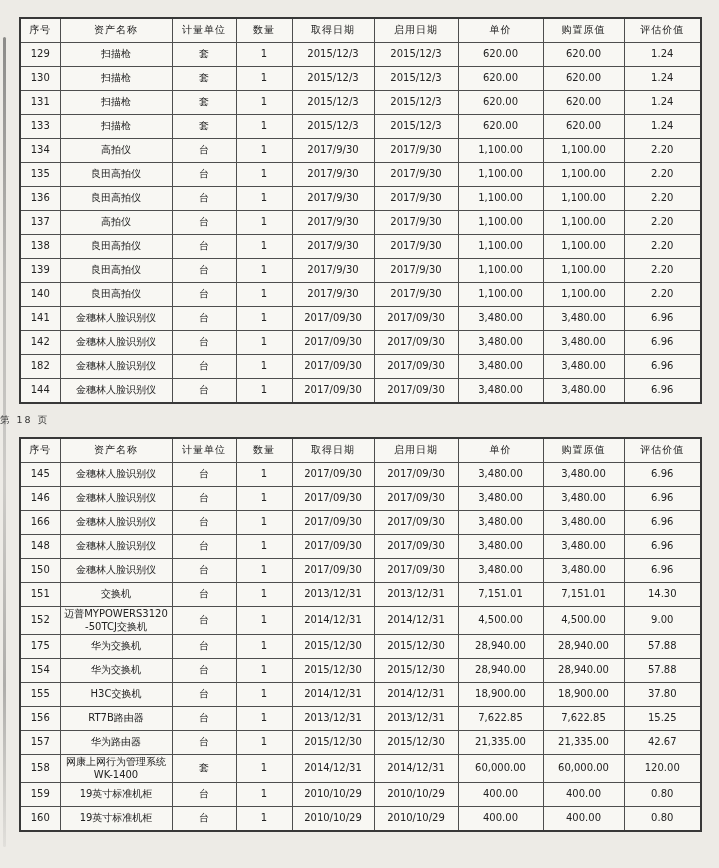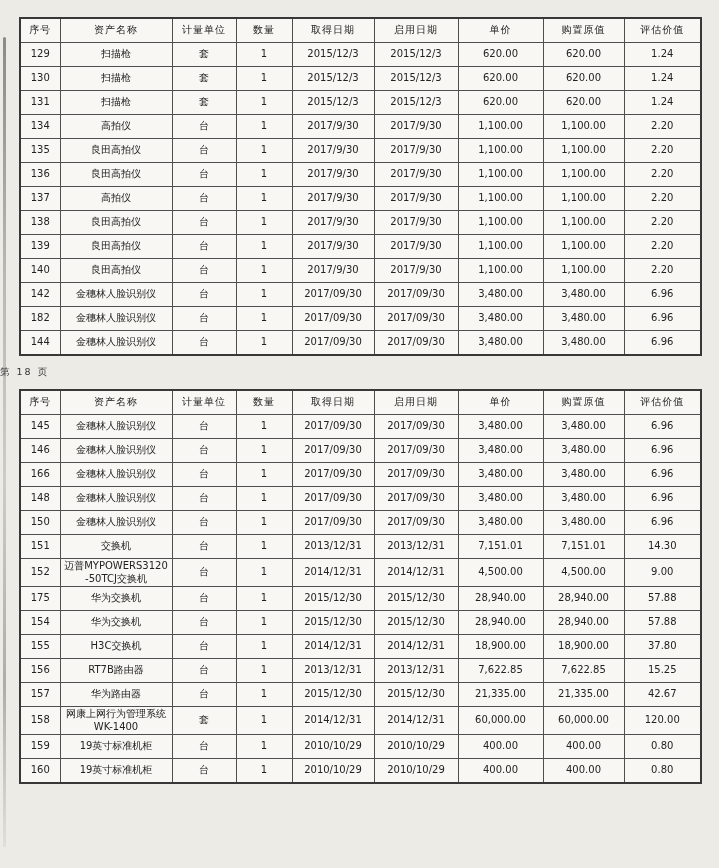--- a/index.html
+++ b/index.html
@@ -139,20 +139,31 @@
           <td>扫描枪</td>
           <td>套</td>
           <td>1</td>
           <td>2015/12/3</td>
           <td>2015/12/3</td>
           <td>620.00</td>
           <td>620.00</td>
           <td>1.24</td>
         </tr>
         <tr>
+          <td>133</td>
+          <td>扫描枪</td>
+          <td>套</td>
+          <td>1</td>
+          <td>2015/12/3</td>
+          <td>2015/12/3</td>
+          <td>620.00</td>
+          <td>620.00</td>
+          <td>1.24</td>
+        </tr>
+        <tr>
           <td>134</td>
           <td>高拍仪</td>
           <td>台</td>
           <td>1</td>
           <td>2017/9/30</td>
           <td>2017/9/30</td>
           <td>1,100.00</td>
           <td>1,100.00</td>
           <td>2.20</td>
         </tr>
@@ -214,20 +225,31 @@
         <tr>
           <td>140</td>
           <td>良田高拍仪</td>
           <td>台</td>
           <td>1</td>
           <td>2017/9/30</td>
           <td>2017/9/30</td>
           <td>1,100.00</td>
           <td>1,100.00</td>
           <td>2.20</td>
+        </tr>
+        <tr>
+          <td>141</td>
+          <td>金穗林人脸识别仪</td>
+          <td>台</td>
+          <td>1</td>
+          <td>2017/09/30</td>
+          <td>2017/09/30</td>
+          <td>3,480.00</td>
+          <td>3,480.00</td>
+          <td>6.96</td>
         </tr>
         <tr>
           <td>142</td>
           <td>金穗林人脸识别仪</td>
           <td>台</td>
           <td>1</td>
           <td>2017/09/30</td>
           <td>2017/09/30</td>
           <td>3,480.00</td>
           <td>3,480.00</td>

